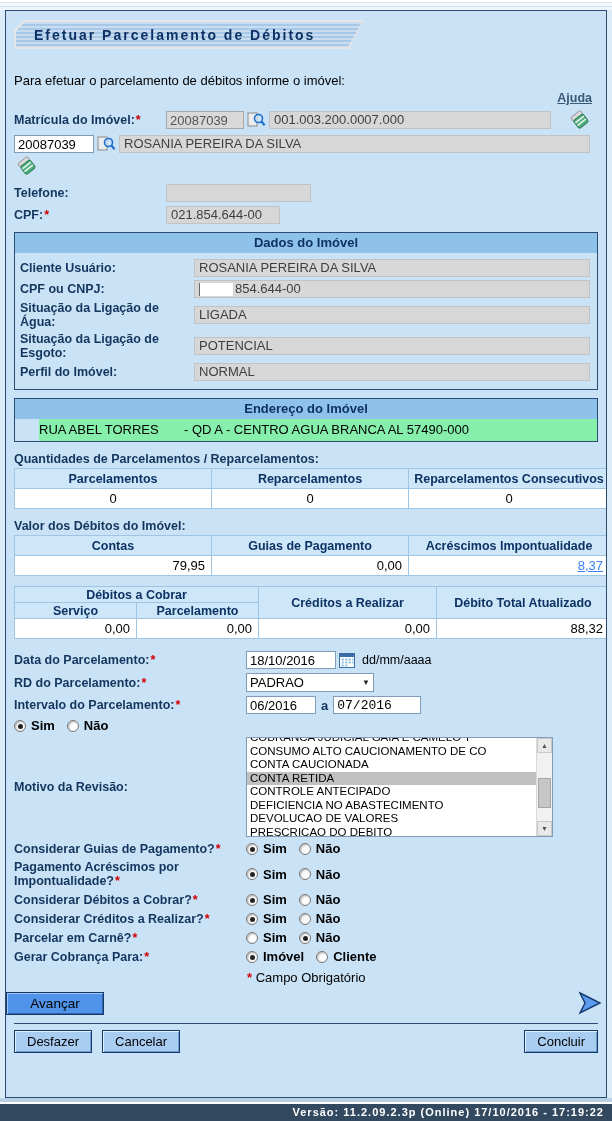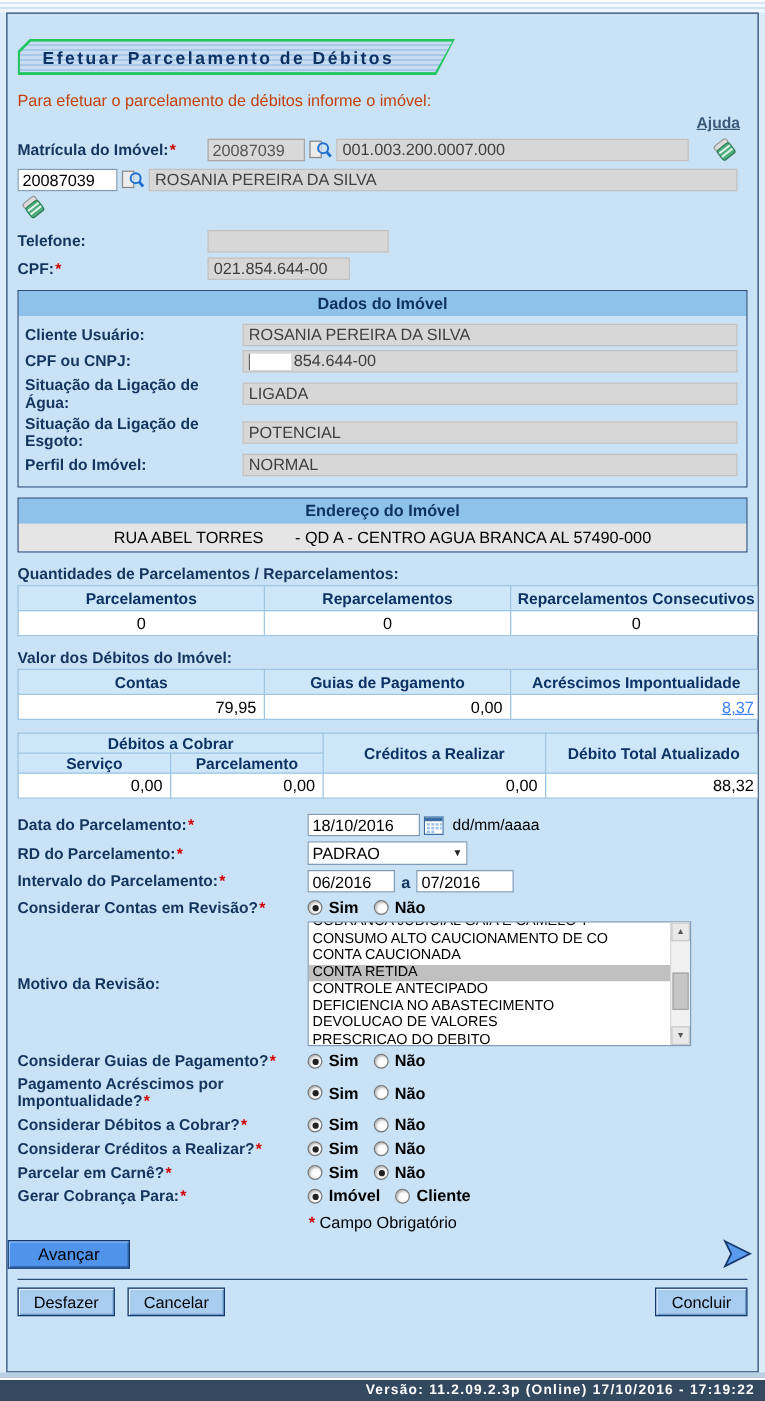--- a/index.html
+++ b/index.html
@@ -11,62 +11,62 @@
     font-size:13px; color:#000;
   }
   .top-strip { height:10px;
     background:linear-gradient(180deg,#ffffff 0 2px,#d7e7f5 2px 3px,#f2f8fd 3px 6px,#cfe2f2 6px 7px,#eef5fb 7px 10px); }
   .frame {
     position:relative; margin:0 5px; width:602px; height:1088px;
     border:1px solid #2b4a74; background:#c9e2f6; overflow:hidden;
   }
   
   .header { position:relative; height:54px; }
-  .title-outer { position:absolute; left:8px; top:20px; width:350px; height:29px; background:#22c55e;
+  .title-outer { position:absolute; left:8px; top:9px; width:350px; height:29px; background:#e5e5e5;
     clip-path:polygon(10px 0,100% 0,calc(100% - 15px) 100%,0 100%,0 10px); }
   .title-inner { position:absolute; left:2px; top:2px; right:2px; bottom:2px;
     background:repeating-linear-gradient(180deg,#c9ddf2 0 2px,#a8c8e8 2px 4px);
     clip-path:polygon(9px 0,100% 0,calc(100% - 14px) 100%,0 100%,0 9px);
     display:flex; align-items:center; padding-left:18px;
     color:#0e3163; font-weight:bold; font-size:14px; letter-spacing:2px; white-space:nowrap; }
   .tabs { position:absolute; right:4px; top:7px; display:flex; gap:5px; align-items:flex-end; }
   .tab { position:relative; height:36px; background:#16396b;
     clip-path:polygon(12px 0,100% 0,100% 100%,0 100%,0 12px); }
   .tab-label { position:absolute; inset:2px; background:#ffffff;
     clip-path:polygon(11px 0,100% 0,100% 100%,0 100%,0 11px);
     display:flex; align-items:center; justify-content:center;
     font-size:11px; font-weight:bold; color:#000; padding:0 7px 0 11px; white-space:nowrap; }
   .tab.active .tab-label { background:#c9e2f6; }
   
   .row { display:flex; align-items:center; margin:4px 8px; }
   .lbl { color:#14355e; font-weight:bold; font-size:12.5px; }
   .lbl-top { flex:0 0 152px; }
   .lbl-bot { flex:0 0 232px; }
   .req { color:#d00000; font-weight:bold; margin-left:1px; }
-  .intro { margin:8px 8px 2px; font-size:13px; color:#c2410c; }
+  .intro { margin:8px 8px 2px; font-size:13px; color:#000000; }
   .help-row { text-align:right; margin:0 14px 2px; }
   .help-link { color:#3a5a78; font-weight:bold; text-decoration:underline; font-size:12.5px; cursor:pointer; }
   .inp { background:#fff; border:1px solid #7f9db9; height:18px; font-size:13px; padding:0 3px;
     font-family:inherit; color:#000; }
   .inp.dis { background:#d9d9d9; color:#555; border:1px solid #a8a8a8; }
   .ro { background:#d7d7d7; border:1px solid #c2c2c2; color:#3f3f3f; height:18px; line-height:16px;
     padding:0 4px; font-size:13px; overflow:hidden; white-space:nowrap; display:flex; align-items:center; }
   .icon-btn { margin:0 3px; cursor:pointer; line-height:0; }
   .mask-patch { display:inline-block; width:34px; height:13px; background:#ffffff;
     border-left:1px solid #666; margin-right:2px; }
   
   .panel { margin:8px 8px; border:1px solid #2b4a74; }
   .panel-hd { background:#8fc2ea; color:#0d3264; text-align:center; font-weight:bold;
     font-size:13px; height:20px; line-height:20px; }
   .panel-body { background:#c9e2f6; padding:3px 5px 5px; }
   .prow { display:flex; align-items:center; margin:3px 0; }
   .plabel { flex:0 0 174px; }
   .pval { flex:1; margin-right:2px; }
-  .addr-row { background:#e5e5e5; text-align:center; height:22px; line-height:22px;
-    font-size:13px; white-space:pre; overflow:hidden; }
+  .addr-row { background:#86efac; text-align:left; height:22px; line-height:22px;
+    font-size:13px; white-space:pre; overflow:hidden;margin-left:24px; }
   
   .sec-label { margin:10px 8px 2px; }
   table.tbl { border-collapse:collapse; width:596px; margin:2px 8px 4px; table-layout:fixed; }
   .tbl th { background:#cde6f8; color:#0d3264; font-size:12.5px; font-weight:bold;
     border:1px solid #9ec5e4; height:20px; padding:0 3px; }
   .tbl td { background:#ffffff; border:1px solid #9ec5e4; height:20px; font-size:13px; padding:0 6px; }
   .tbl td.num { text-align:right; }
   .tbl td.cen { text-align:center; }
   .link-val { color:#3b82f6; text-decoration:underline; cursor:pointer; }
   
@@ -346,27 +346,24 @@
       <span class="sel-arrow">▼</span>
     </div>
   </div>
 
   <div class="row">
     <div class="lbl lbl-bot">
       <span>Intervalo do Parcelamento:</span><span class="req">*</span>
     </div>
     <input class="inp" style="width: 70px;" value="06/2016">
     <span class="sep-a">a</span>
-    <input class="inp" style="width: 78px;" value="07/2016">
-  </div>
-
-  <div class="row">
-    <div class="lbl lbl-bot">
-      <span>Considerar Contas em Revisão?</span><span class="req">*</span>
-    </div>
+    <input class="inp" style="width: 88px; font-family: Liberation Mono, monospace;" value="07/2016">
+  </div>
+
+  <div class="row">
     <div class="radio-group">
       <span class="radio checked"></span>
       <span class="radio-label">Sim</span>
       <span class="radio"></span>
       <span class="radio-label">Não</span>
     </div>
   </div>
 
   <div class="row">
     <div class="lbl lbl-bot">Motivo da Revisão:</div>

